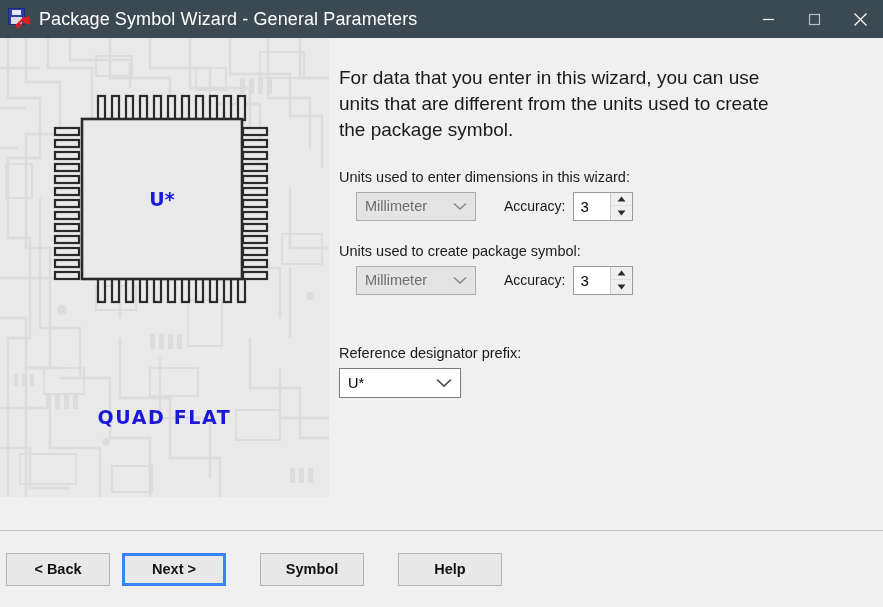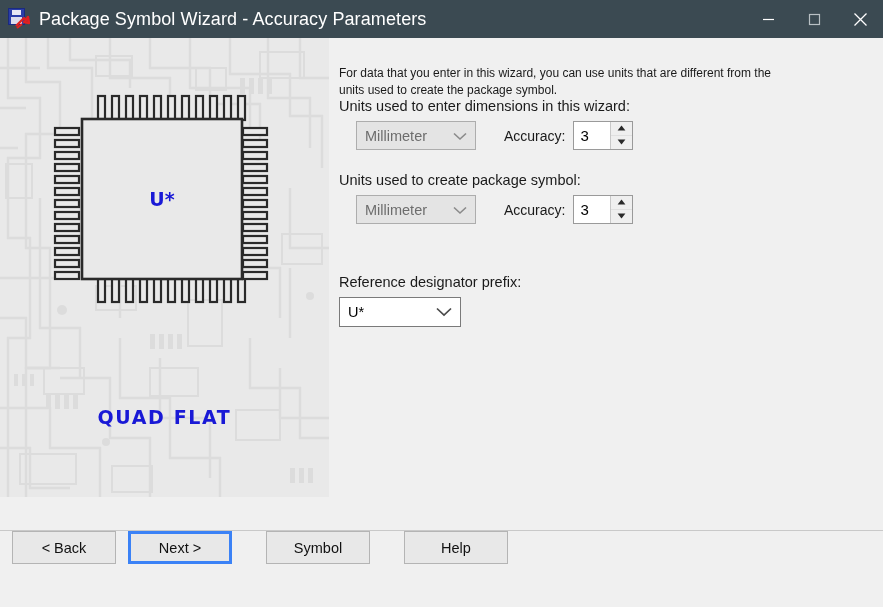--- a/index.html
+++ b/index.html
@@ -103,24 +103,25 @@
     line-height: 1.18;
   }
 
   
   .content {
     flex: 1 1 auto;
     padding: 27px 0 0 10px;
     position: relative;
   }
   .intro {
-    font-size: 12px;
+    font-size: 19px;
     color: #1a1a1a;
     line-height: 1.38;
     max-width: 460px;
+    margin-bottom: 25px;
   }
   .field-label {
     font-size: 14.5px;
     color: #1a1a1a;
     margin-bottom: 7px;
   }
   .row {
     display: flex; align-items: center;
     margin-bottom: 22px;
     padding-left: 17px;
@@ -191,23 +192,24 @@
     height: 1px;
     background: #dedede;
     border-top: 1px solid #c9c9c9;
     margin: 0;
     flex: 0 0 auto;
   }
   .footer {
     flex: 0 0 76px;
     height: 76px;
     background: #f0f0f0;
-    display: flex; align-items: flex-start;
-    padding-left: 10px;
-    position: relative;
+    display: flex; align-items: center;
+    padding-left: 4px;
+    position: relative;
+    font-weight: bold;
   }
   .btn {
     height: 33px;
     width: 104px;
     background: #e8e8e8;
     border: 1px solid #b4b4b4;
     font-family: "Liberation Sans", sans-serif;
     font-size: 14.5px;
     color: #111;
     display: flex; align-items: center; justify-content: center;
@@ -227,21 +229,21 @@
 <div class="window">
 
   <div class="titlebar">
     <div class="title-icon">
       <div class="doc"></div>
       <svg class="mark" viewBox="0 0 15 15">
         <path d="M1 11 L9 3 L11 5 L13 2 L14 8 L9 7 L11 5" fill="none" stroke="#e02020" stroke-width="2.4" stroke-linejoin="round"></path>
         <path d="M2 13 L7 9" stroke="#e02020" stroke-width="2.2"></path>
       </svg>
     </div>
-    <div class="title-text">Package Symbol Wizard - Accuracy Parameters</div>
+    <div class="title-text">Package Symbol Wizard - General Parameters</div>
     <div class="titlebar-spacer"></div>
 
     <div class="win-btn">
       <svg width="13" height="13" viewBox="0 0 13 13">
           <path d="M1 6.5 H12" stroke="#ffffff" stroke-width="1.2"></path>
         </svg>
     </div>
     <div class="win-btn">
       <svg width="13" height="13" viewBox="0 0 13 13">
           <rect x="1.5" y="1.5" width="10" height="10" fill="none" stroke="#b8c0c4" stroke-width="1.2"></rect>

